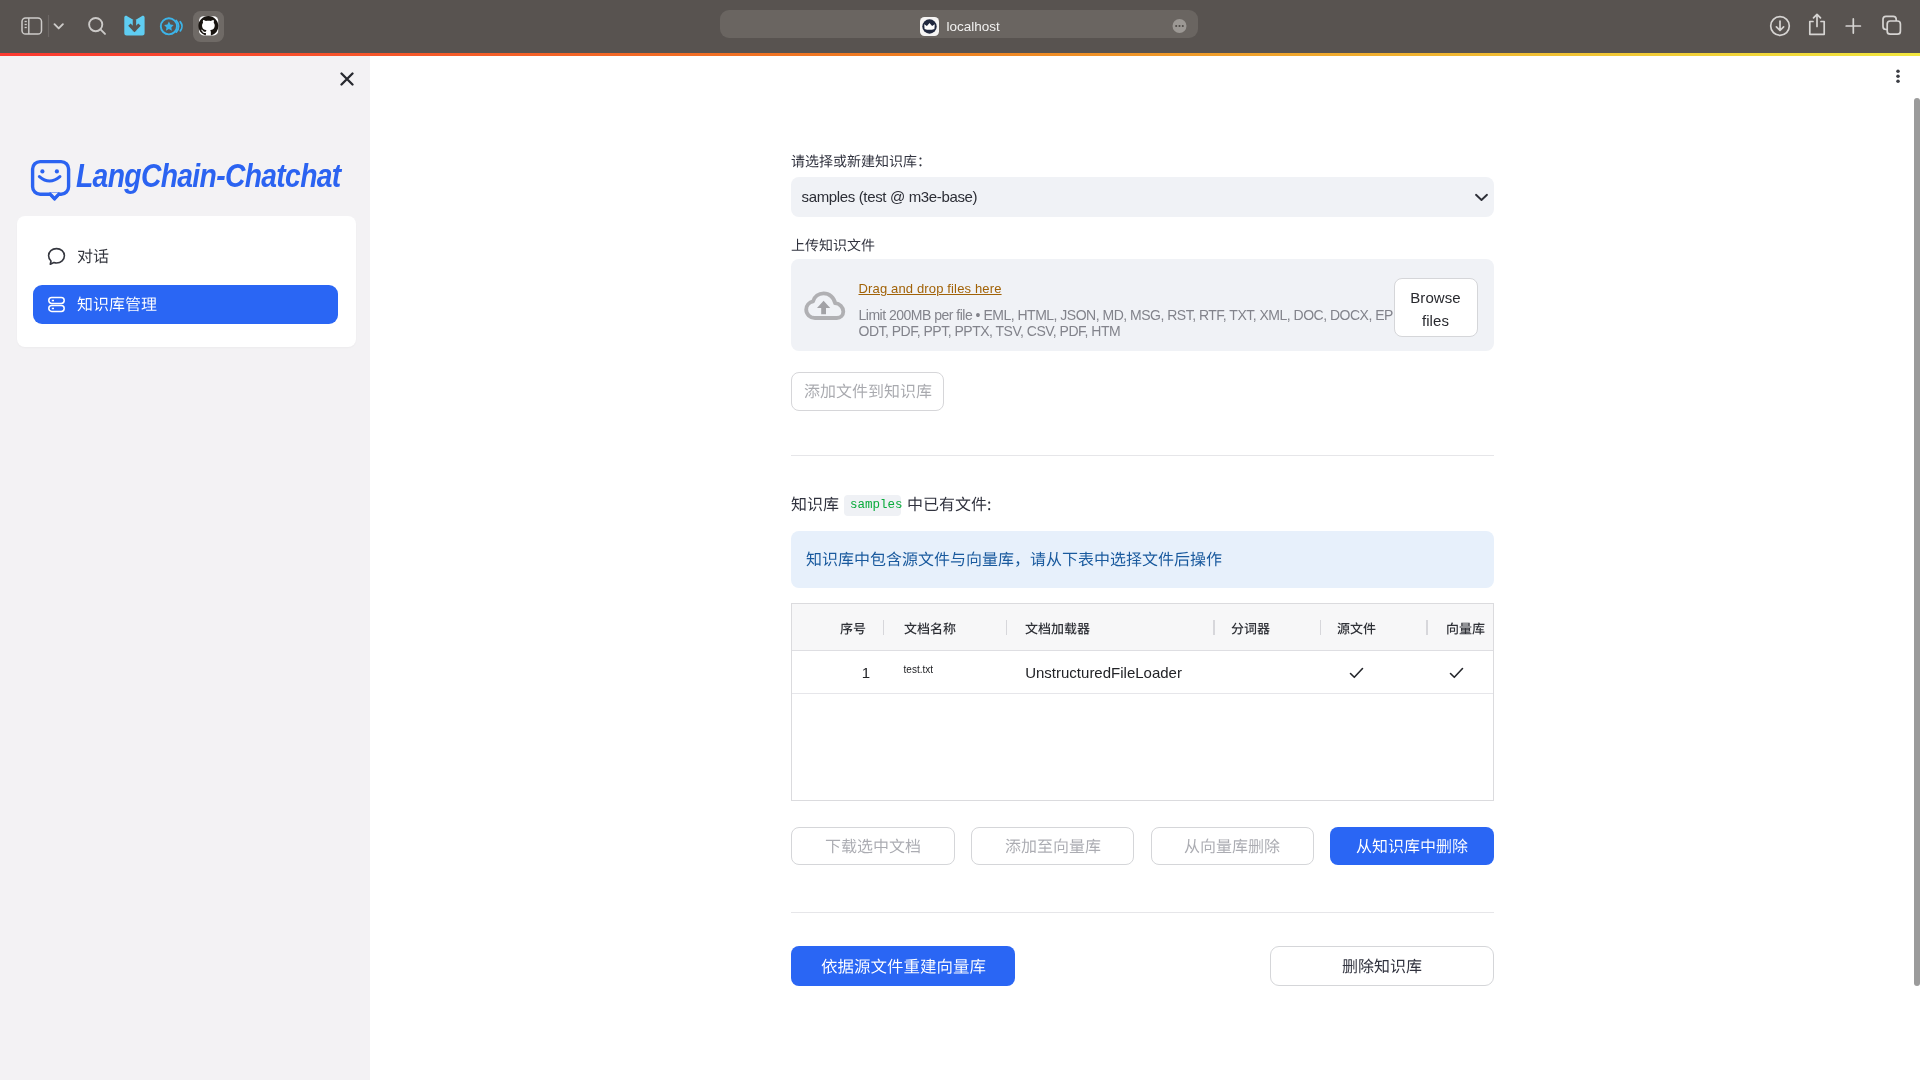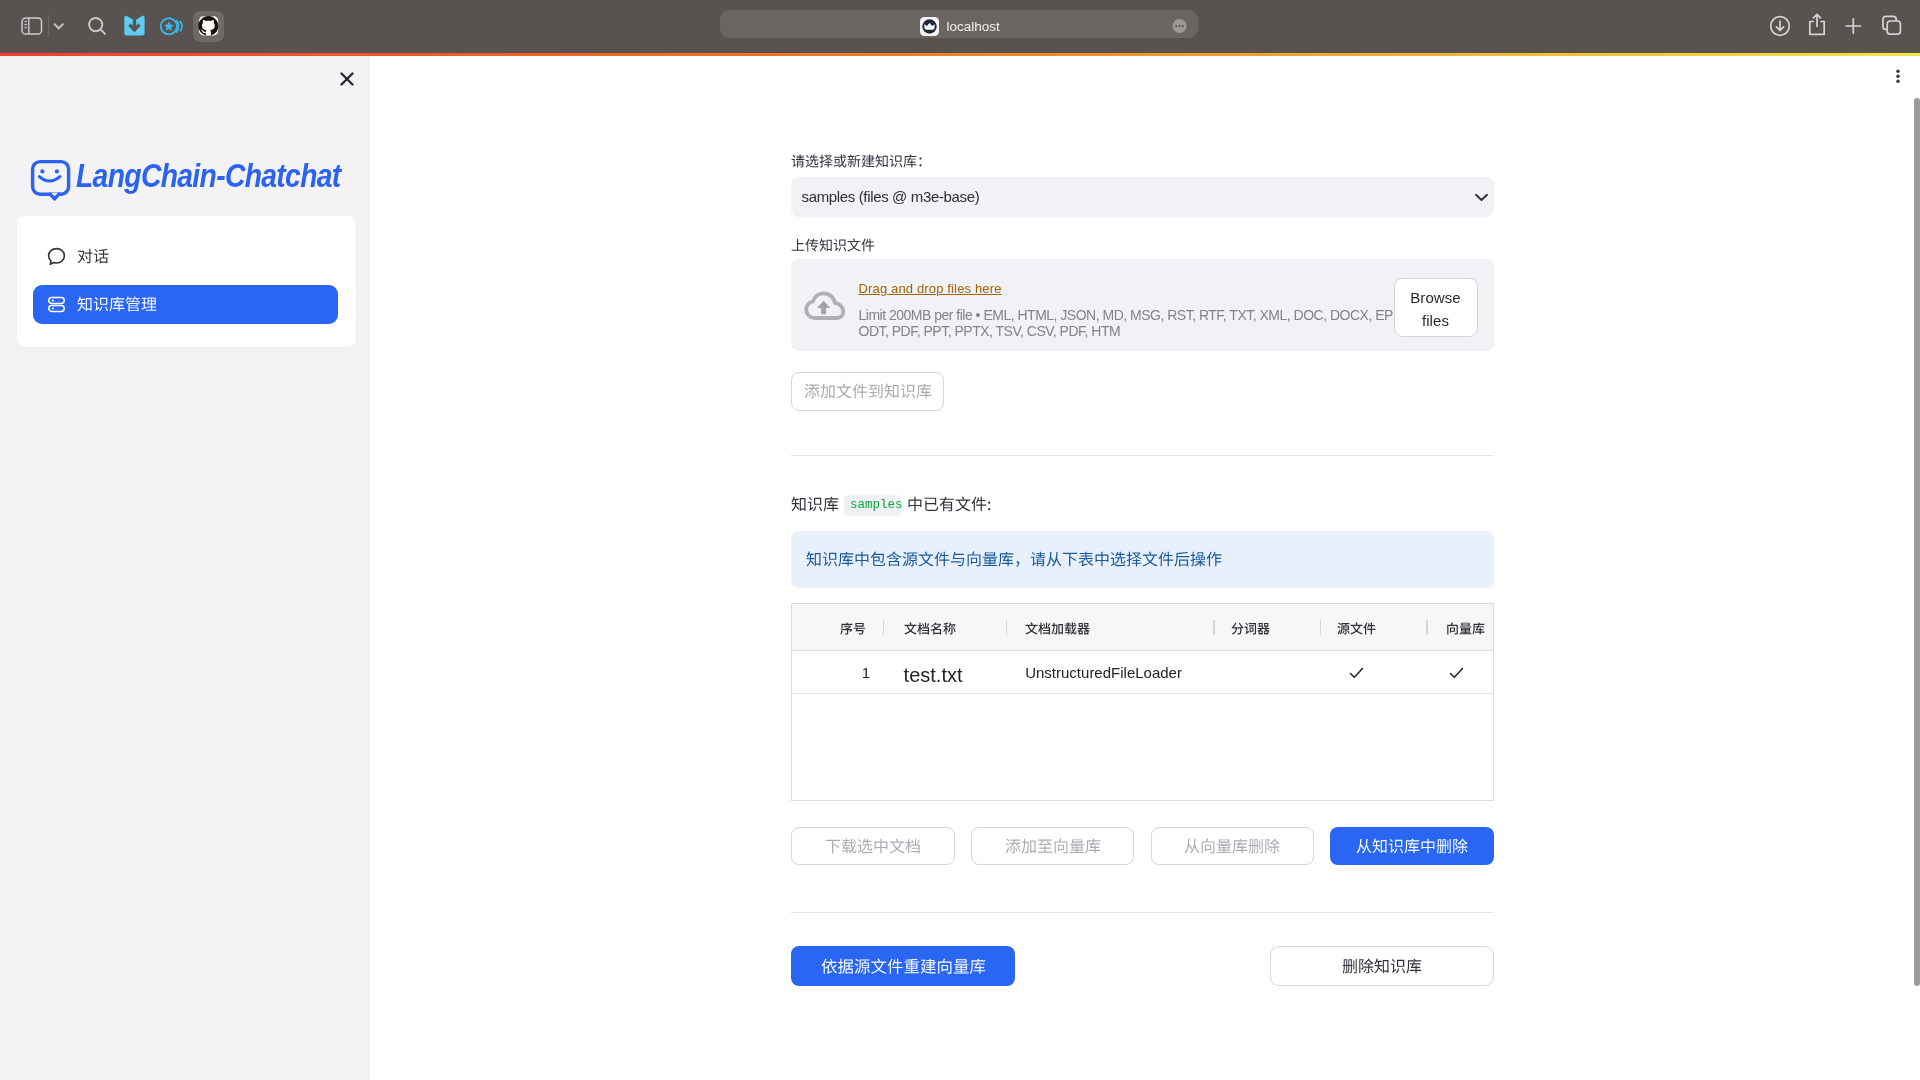--- a/index.html
+++ b/index.html
@@ -107,21 +107,21 @@
 </svg>
 <div class="abs" style="left:1913.5px;top:98px;width:6.5px;height:888px;background:#9b9b9b;border-radius:3.25px;"></div>
 
 <div class="abs" style="left:791px;top:153.5px;"><svg width="140.0" height="14.0" viewBox="0 0 140.0 14.0">
       <g transform="translate(0,12.32) scale(0.014000,0.014000)">
         <path fill="#31333f" d="M107 -772C159 -725 225 -659 256 -617L307 -670C276 -711 208 -773 155 -818ZM42 -526V-454H192V-88C192 -44 162 -14 144 -2C157 13 177 44 184 62C198 41 224 20 393 -110C385 -125 373 -154 368 -174L264 -96V-526ZM494 -212H808V-130H494ZM494 -265V-342H808V-265ZM614 -840V-762H382V-704H614V-640H407V-585H614V-516H352V-458H960V-516H688V-585H899V-640H688V-704H929V-762H688V-840ZM424 -400V79H494V-75H808V-5C808 7 803 11 790 12C776 13 728 13 677 11C687 29 696 57 699 76C770 76 816 76 843 64C872 53 880 33 880 -4V-400Z M1061 -765C1119 -716 1187 -646 1216 -597L1278 -644C1246 -692 1177 -760 1118 -806ZM1446 -810C1422 -721 1380 -633 1326 -574C1344 -565 1376 -545 1390 -534C1413 -562 1435 -597 1455 -636H1603V-490H1320V-423H1501C1484 -292 1443 -197 1293 -144C1309 -130 1331 -102 1339 -83C1507 -149 1557 -264 1576 -423H1679V-191C1679 -115 1696 -93 1771 -93C1786 -93 1854 -93 1869 -93C1932 -93 1952 -125 1959 -252C1938 -257 1907 -268 1893 -282C1890 -177 1886 -163 1861 -163C1847 -163 1792 -163 1782 -163C1756 -163 1753 -166 1753 -191V-423H1951V-490H1678V-636H1909V-701H1678V-836H1603V-701H1485C1498 -731 1509 -763 1518 -795ZM1251 -456H1056V-386H1179V-83C1136 -63 1090 -27 1045 15L1095 80C1152 18 1206 -34 1243 -34C1265 -34 1296 -5 1335 19C1401 58 1484 68 1600 68C1698 68 1867 63 1945 58C1946 36 1958 -1 1966 -20C1867 -10 1715 -3 1601 -3C1495 -3 1411 -9 1349 -46C1301 -74 1278 -98 1251 -100Z M2177 -839V-639H2046V-569H2177V-356C2124 -340 2075 -326 2036 -315L2055 -242L2177 -281V-12C2177 1 2172 5 2160 6C2148 6 2109 7 2066 5C2076 26 2085 57 2088 76C2152 76 2191 75 2216 62C2241 50 2250 29 2250 -12V-305L2366 -343L2356 -412L2250 -379V-569H2369V-639H2250V-839ZM2804 -719C2768 -667 2719 -621 2662 -581C2610 -621 2566 -667 2532 -719ZM2396 -787V-719H2460C2497 -652 2546 -594 2604 -544C2526 -497 2438 -462 2353 -441C2367 -426 2385 -398 2393 -380C2484 -407 2577 -447 2660 -500C2738 -446 2829 -405 2928 -379C2938 -399 2959 -427 2974 -442C2880 -462 2794 -496 2720 -542C2799 -602 2866 -677 2909 -765L2864 -790L2851 -787ZM2620 -412V-324H2417V-256H2620V-153H2366V-85H2620V82H2695V-85H2957V-153H2695V-256H2885V-324H2695V-412Z M3692 -791C3753 -761 3827 -715 3863 -681L3909 -733C3872 -767 3797 -811 3736 -837ZM3062 -66 3077 11C3193 -14 3357 -50 3511 -84L3505 -155C3342 -121 3171 -86 3062 -66ZM3195 -452H3399V-278H3195ZM3125 -518V-213H3472V-518ZM3068 -680V-606H3561C3573 -443 3596 -293 3632 -175C3565 -94 3484 -28 3391 22C3408 36 3437 65 3449 80C3528 33 3599 -25 3661 -94C3706 15 3766 81 3843 81C3920 81 3948 31 3962 -141C3941 -149 3913 -166 3896 -184C3890 -50 3878 3 3850 3C3800 3 3755 -59 3719 -164C3793 -263 3853 -381 3897 -516L3822 -534C3790 -430 3746 -337 3692 -255C3667 -353 3649 -473 3640 -606H3936V-680H3635C3633 -731 3632 -784 3632 -838H3552C3552 -785 3554 -732 3557 -680Z M4360 -213C4390 -163 4426 -95 4442 -51L4495 -83C4480 -125 4444 -190 4411 -240ZM4135 -235C4115 -174 4082 -112 4041 -68C4056 -59 4082 -40 4094 -30C4133 -77 4173 -150 4196 -220ZM4553 -744V-400C4553 -267 4545 -95 4460 25C4476 34 4506 57 4518 71C4610 -59 4623 -256 4623 -400V-432H4775V75H4848V-432H4958V-502H4623V-694C4729 -710 4843 -736 4927 -767L4866 -822C4794 -792 4665 -762 4553 -744ZM4214 -827C4230 -799 4246 -765 4258 -735H4061V-672H4503V-735H4336C4323 -768 4301 -811 4282 -844ZM4377 -667C4365 -621 4342 -553 4323 -507H4046V-443H4251V-339H4050V-273H4251V-18C4251 -8 4249 -5 4239 -5C4228 -4 4197 -4 4162 -5C4172 13 4182 41 4184 59C4233 59 4267 58 4290 47C4313 36 4320 18 4320 -17V-273H4507V-339H4320V-443H4519V-507H4391C4410 -549 4429 -603 4447 -652ZM4126 -651C4146 -606 4161 -546 4165 -507L4230 -525C4225 -563 4208 -622 4187 -665Z M5394 -755V-695H5581V-620H5330V-561H5581V-483H5387V-422H5581V-345H5379V-288H5581V-209H5337V-149H5581V-49H5652V-149H5937V-209H5652V-288H5899V-345H5652V-422H5876V-561H5945V-620H5876V-755H5652V-840H5581V-755ZM5652 -561H5809V-483H5652ZM5652 -620V-695H5809V-620ZM5097 -393C5097 -404 5120 -417 5135 -425H5258C5246 -336 5226 -259 5200 -193C5173 -233 5151 -283 5134 -343L5078 -322C5102 -241 5132 -177 5169 -126C5134 -60 5089 -8 5037 30C5053 40 5081 66 5092 80C5140 43 5183 -7 5218 -70C5323 30 5469 55 5653 55H5933C5937 35 5951 2 5962 -14C5911 -13 5694 -13 5654 -13C5485 -13 5347 -35 5249 -132C5290 -225 5319 -342 5334 -483L5292 -493L5278 -492H5192C5242 -567 5293 -661 5338 -758L5290 -789L5266 -778H5064V-711H5237C5197 -622 5147 -540 5129 -515C5109 -483 5084 -458 5066 -454C5076 -439 5091 -408 5097 -393Z M6547 -753V51H6620V-28H6832V40H6908V-753ZM6620 -99V-682H6832V-99ZM6157 -841C6134 -718 6092 -599 6033 -522C6050 -511 6081 -490 6094 -478C6124 -521 6152 -576 6175 -636H6252V-472V-436H6045V-364H6247C6234 -231 6186 -87 6034 21C6049 32 6077 62 6086 77C6201 -5 6262 -112 6294 -220C6348 -158 6427 -63 6461 -14L6512 -78C6482 -112 6360 -249 6312 -296C6317 -319 6320 -342 6322 -364H6515V-436H6326L6327 -471V-636H6486V-706H6199C6211 -745 6221 -785 6230 -826Z M7513 -697H7816V-398H7513ZM7439 -769V-326H7893V-769ZM7738 -205C7791 -118 7847 -1 7869 71L7943 41C7921 -30 7862 -144 7806 -230ZM7510 -228C7481 -126 7428 -28 7361 36C7379 46 7413 67 7427 79C7494 9 7553 -98 7587 -211ZM7102 -769C7156 -722 7224 -657 7257 -615L7309 -667C7276 -708 7206 -771 7151 -814ZM7050 -526V-454H7191V-107C7191 -54 7154 -15 7135 1C7148 12 7172 37 7181 52C7196 32 7224 10 7398 -126C7389 -140 7375 -170 7369 -190L7264 -110V-526Z M8325 -245C8334 -253 8368 -259 8419 -259H8593V-144H8232V-74H8593V79H8667V-74H8954V-144H8667V-259H8888V-327H8667V-432H8593V-327H8403C8434 -373 8465 -426 8493 -481H8912V-549H8527L8559 -621L8482 -648C8471 -615 8458 -581 8444 -549H8260V-481H8412C8387 -431 8365 -393 8354 -377C8334 -344 8317 -322 8299 -318C8308 -298 8321 -260 8325 -245ZM8469 -821C8486 -797 8503 -766 8515 -739H8121V-450C8121 -305 8114 -101 8031 42C8049 50 8082 71 8095 85C8182 -67 8195 -295 8195 -450V-668H8952V-739H8600C8588 -770 8565 -809 8542 -840Z M9250 -486C9290 -486 9326 -515 9326 -560C9326 -606 9290 -636 9250 -636C9210 -636 9174 -606 9174 -560C9174 -515 9210 -486 9250 -486ZM9250 4C9290 4 9326 -26 9326 -71C9326 -117 9290 -146 9250 -146C9210 -146 9174 -117 9174 -71C9174 -26 9210 4 9250 4Z"></path>
       </g>
     </svg></div>
 
 <div class="abs" style="left:791px;top:176.5px;width:703px;height:40px;background:#f0f2f6;border-radius:8px;"></div>
-<div class="abs" style="left:801.5px;top:176.5px;height:40px;line-height:40px;font-size:15px;letter-spacing:-0.35px;color:#2c2e36;">samples (files @ m3e-base)</div>
+<div class="abs" style="left:801.5px;top:176.5px;height:40px;line-height:40px;font-size:15px;letter-spacing:-0.35px;color:#2c2e36;">samples (test @ m3e-base)</div>
 <svg class="abs" style="left:1474px;top:193px;" width="15" height="9">
   <path d="M2 1.8 L7.5 7 L13 1.8" fill="none" stroke="#2e3038" stroke-width="1.9" stroke-linecap="round" stroke-linejoin="round"></path>
 </svg>
 
 <div class="abs" style="left:791px;top:237.5px;"><svg width="84.0" height="14.0" viewBox="0 0 84.0 14.0">
       <g transform="translate(0,12.32) scale(0.014000,0.014000)">
         <path fill="#31333f" d="M427 -825V-43H51V32H950V-43H506V-441H881V-516H506V-825Z M1266 -836C1210 -684 1116 -534 1018 -437C1031 -420 1052 -381 1060 -363C1094 -398 1128 -440 1160 -485V78H1232V-597C1272 -666 1308 -741 1337 -815ZM1468 -125C1563 -67 1676 23 1731 80L1787 24C1760 -3 1721 -35 1677 -68C1754 -151 1838 -246 1899 -317L1846 -350L1834 -345H1513L1549 -464H1954V-535H1569L1602 -654H1908V-724H1621L1647 -825L1573 -835L1545 -724H1348V-654H1526L1493 -535H1291V-464H1472C1451 -393 1429 -327 1411 -275H1769C1725 -225 1671 -164 1619 -109C1587 -131 1554 -152 1523 -171Z M2547 -753V51H2620V-28H2832V40H2908V-753ZM2620 -99V-682H2832V-99ZM2157 -841C2134 -718 2092 -599 2033 -522C2050 -511 2081 -490 2094 -478C2124 -521 2152 -576 2175 -636H2252V-472V-436H2045V-364H2247C2234 -231 2186 -87 2034 21C2049 32 2077 62 2086 77C2201 -5 2262 -112 2294 -220C2348 -158 2427 -63 2461 -14L2512 -78C2482 -112 2360 -249 2312 -296C2317 -319 2320 -342 2322 -364H2515V-436H2326L2327 -471V-636H2486V-706H2199C2211 -745 2221 -785 2230 -826Z M3513 -697H3816V-398H3513ZM3439 -769V-326H3893V-769ZM3738 -205C3791 -118 3847 -1 3869 71L3943 41C3921 -30 3862 -144 3806 -230ZM3510 -228C3481 -126 3428 -28 3361 36C3379 46 3413 67 3427 79C3494 9 3553 -98 3587 -211ZM3102 -769C3156 -722 3224 -657 3257 -615L3309 -667C3276 -708 3206 -771 3151 -814ZM3050 -526V-454H3191V-107C3191 -54 3154 -15 3135 1C3148 12 3172 37 3181 52C3196 32 3224 10 3398 -126C3389 -140 3375 -170 3369 -190L3264 -110V-526Z M4423 -823C4453 -774 4485 -707 4497 -666L4580 -693C4566 -734 4531 -799 4501 -847ZM4050 -664V-590H4206C4265 -438 4344 -307 4447 -200C4337 -108 4202 -40 4036 7C4051 25 4075 60 4083 78C4250 24 4389 -48 4502 -146C4615 -46 4751 28 4915 73C4928 52 4950 20 4967 4C4807 -36 4671 -107 4560 -201C4661 -304 4738 -432 4796 -590H4954V-664ZM4504 -253C4410 -348 4336 -462 4284 -590H4711C4661 -455 4592 -344 4504 -253Z M5317 -341V-268H5604V80H5679V-268H5953V-341H5679V-562H5909V-635H5679V-828H5604V-635H5470C5483 -680 5494 -728 5504 -775L5432 -790C5409 -659 5367 -530 5309 -447C5327 -438 5359 -420 5373 -409C5400 -451 5425 -504 5446 -562H5604V-341ZM5268 -836C5214 -685 5126 -535 5032 -437C5045 -420 5067 -381 5075 -363C5107 -397 5137 -437 5167 -480V78H5239V-597C5277 -667 5311 -741 5339 -815Z"></path>
       </g>
     </svg></div>
 
@@ -194,21 +194,21 @@
       <g transform="translate(0,11.44) scale(0.013000,0.013000)">
         <path fill="#2f3137" d="M429 -846C416 -795 393 -728 369 -674H93V84H187V-581H817V-34C817 -16 810 -10 791 -10C771 -9 702 -9 636 -12C649 14 663 58 668 85C759 85 822 83 861 68C899 52 911 23 911 -33V-674H475C499 -721 525 -775 548 -827ZM390 -380H609V-211H390ZM304 -464V-56H390V-128H696V-464Z M1266 -666H1728V-619H1266ZM1266 -761H1728V-715H1266ZM1175 -813V-568H1823V-813ZM1049 -530V-461H1953V-530ZM1246 -270H1453V-223H1246ZM1545 -270H1757V-223H1545ZM1246 -368H1453V-321H1246ZM1545 -368H1757V-321H1545ZM1046 -11V60H1957V-11H1545V-60H1871V-123H1545V-169H1851V-422H1157V-169H1453V-123H1132V-60H1453V-11Z M2324 -231C2333 -240 2372 -245 2422 -245H2585V-145H2237V-58H2585V83H2679V-58H2956V-145H2679V-245H2889V-330H2679V-426H2585V-330H2418C2446 -371 2474 -418 2500 -467H2918V-552H2543L2571 -616L2473 -648C2463 -616 2450 -583 2437 -552H2263V-467H2398C2377 -426 2358 -394 2349 -380C2329 -347 2312 -327 2293 -322C2304 -297 2320 -250 2324 -231ZM2466 -824C2480 -801 2494 -772 2504 -746H2116V-461C2116 -314 2110 -109 2027 34C2049 44 2091 72 2107 88C2197 -65 2210 -301 2210 -461V-658H2956V-746H2611C2599 -778 2580 -817 2560 -846Z"></path>
       </g>
     </svg></div>
 <div class="abs" style="left:882.7px;top:620px;width:1.5px;height:15px;background:#d7d7db;"></div>
 <div class="abs" style="left:1005.5px;top:620px;width:1.5px;height:15px;background:#d7d7db;"></div>
 <div class="abs" style="left:1213.4px;top:620px;width:1.5px;height:15px;background:#d7d7db;"></div>
 <div class="abs" style="left:1319.9px;top:620px;width:1.5px;height:15px;background:#d7d7db;"></div>
 <div class="abs" style="left:1426.4px;top:620px;width:1.5px;height:15px;background:#d7d7db;"></div>
 <div class="abs" style="left:820px;top:664px;width:50px;text-align:right;font-size:15px;color:#222327;">1</div>
-<div class="abs" style="left:903.6px;top:664px;font-size:20px;color:#222327;">test.txt</div>
+<div class="abs" style="left:903.6px;top:664px;font-size:10px;color:#222327;">test.txt</div>
 <div class="abs" style="left:1025.2px;top:664px;font-size:15px;color:#222327;text-align:center;">UnstructuredFileLoader</div>
 <svg class="abs" style="left:1349px;top:667px;" width="15" height="12">
   <path d="M1.5 6.5 L5.3 10.3 L13.5 1.5" fill="none" stroke="#24262b" stroke-width="1.6" stroke-linecap="round" stroke-linejoin="round"></path>
 </svg>
 <svg class="abs" style="left:1449px;top:667px;" width="15" height="12">
   <path d="M1.5 6.5 L5.3 10.3 L13.5 1.5" fill="none" stroke="#24262b" stroke-width="1.6" stroke-linecap="round" stroke-linejoin="round"></path>
 </svg>
 <div class="abs" style="left:792px;top:692.5px;width:701px;height:1px;background:#e6e6ea;"></div>
 
 <div class="abs" style="left:791px;top:827px;width:163.5px;height:38px;background:#fff;border:1px solid #d5d6d9;border-radius:8px;"></div>

